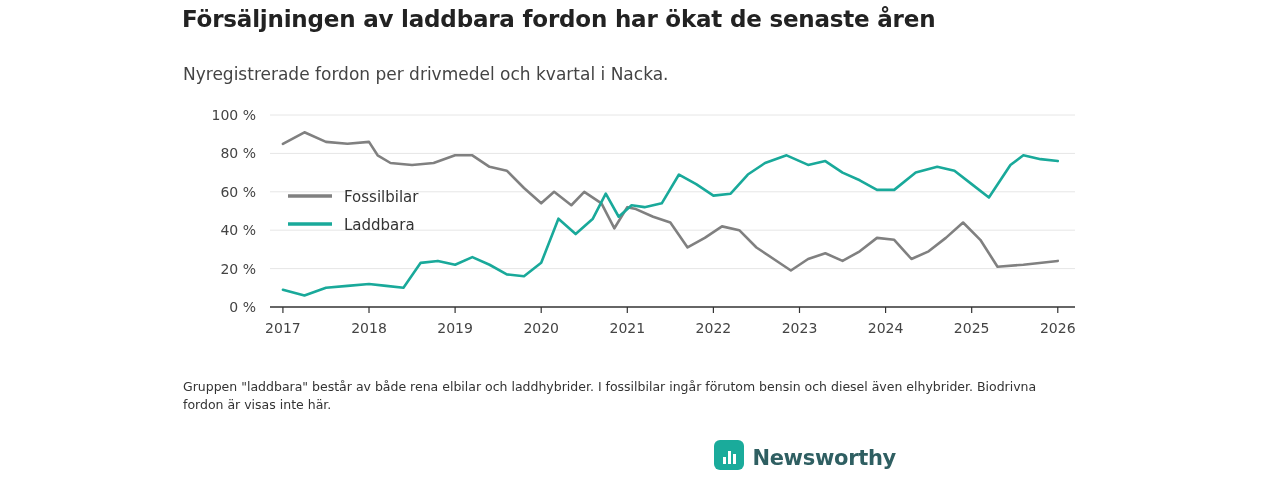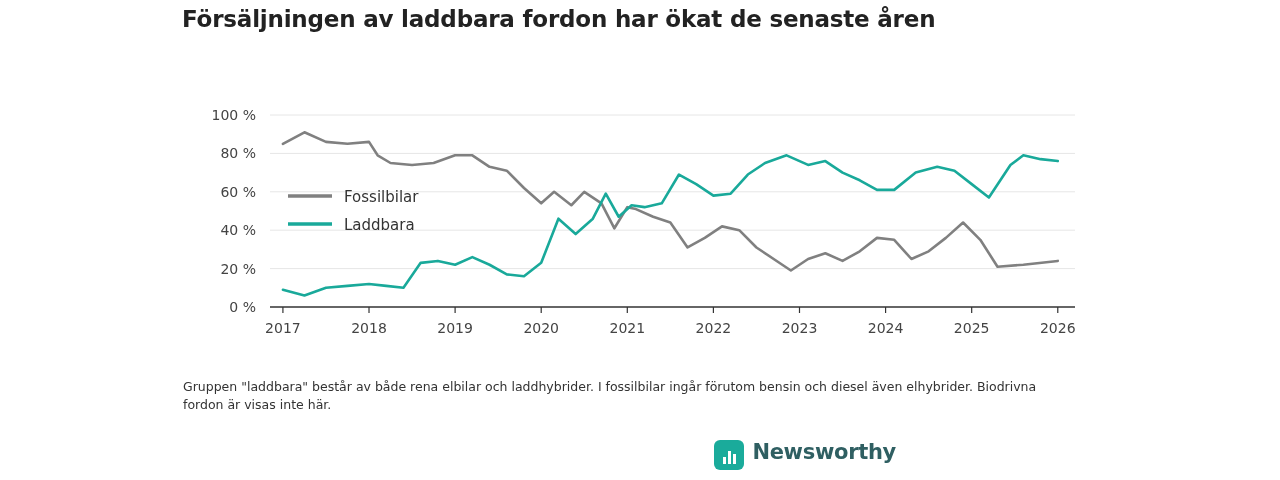--- a/index.html
+++ b/index.html
@@ -54,21 +54,21 @@
     width: 880px;
     font-size: 12.5px;
     line-height: 1.45;
     color: #333333;
   }
   .brand {
     position: absolute;
     right: 180px;
     top: 440px;
     display: flex;
-    align-items: flex-start;
+    align-items: flex-end;
     gap: 8px;
   }
   .brand-mark {
     width: 30px;
     height: 30px;
     border-radius: 6px;
     background: #1aab9b;
     display: flex;
     align-items: flex-end;
     justify-content: center;
@@ -102,20 +102,21 @@
     fill: #444444;
     font-family: "DejaVu Sans", "Liberation Sans", sans-serif;
   }
 </style>
 </head>
 <body>
 
 <div id="page">
 
   <div class="title">Försäljningen av laddbara fordon har ökat de senaste åren</div>
+  <div class="subtitle">Nyregistrerade fordon per drivmedel och kvartal i Nacka.</div>
 
   <div class="chart-area">
     <svg id="chart-svg" width="1280" height="240" viewBox="0 0 1280 240">
         <line x1="270" x2="1075" y1="207" y2="207" stroke="#333333" stroke-width="1.6"></line>
         <text x="256" y="212" text-anchor="end" class="axis-label">0 %</text>
         <line x1="270" x2="1075" y1="168.6" y2="168.6" stroke="#e6e6e6" stroke-width="1"></line>
         <text x="256" y="173.6" text-anchor="end" class="axis-label">20 %</text>
         <line x1="270" x2="1075" y1="130.2" y2="130.2" stroke="#e6e6e6" stroke-width="1"></line>
         <text x="256" y="135.2" text-anchor="end" class="axis-label">40 %</text>
         <line x1="270" x2="1075" y1="91.80000000000001" y2="91.80000000000001" stroke="#e6e6e6" stroke-width="1"></line>

